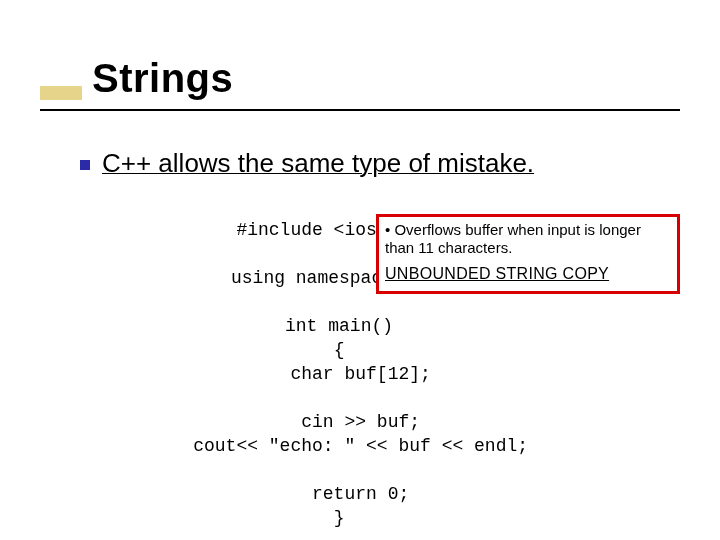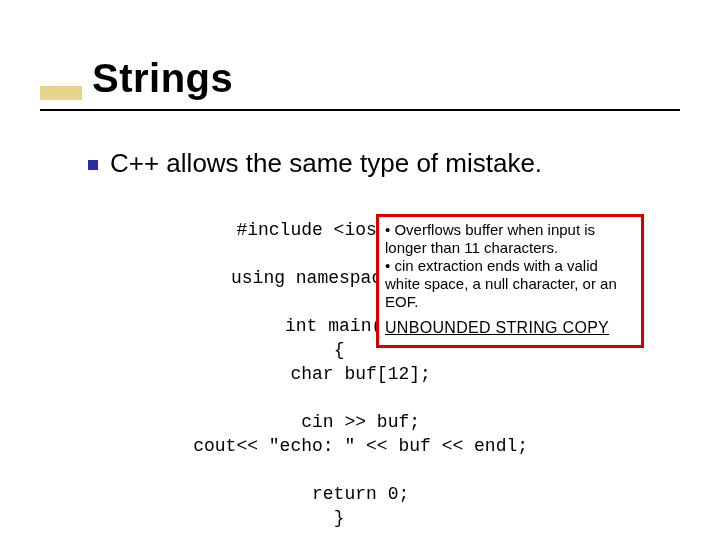--- a/index.html
+++ b/index.html
@@ -37,23 +37,24 @@
   .underline {
     position: absolute;
     left: 40px;
     top: 109px;
     width: 640px;
     height: 2px;
     background: #000;
   }
   .bullet-block {
     position: absolute;
-    left: 88px;
+    left: 80px;
     top: 148px;
     width: 595px;
+    text-decoration: underline;
   }
   .bullet-marker {
     display: inline-block;
     width: 10px;
     height: 10px;
     background: #2b2ba8;
     margin-right: 12px;
     vertical-align: 2px;
   }
   .bullet-text {
@@ -66,21 +67,21 @@
     font-family: "Courier New", monospace;
     font-size: 18px;
     line-height: 24px;
     white-space: pre;
     text-align: center;
   }
   .callout-box {
     position: absolute;
     left: 376px;
     top: 214px;
-    width: 268px;
+    width: 304px;
     padding: 4px 6px 8px 6px;
     border: 3px solid #d70000;
     background: #fff;
     box-sizing: border-box;
   }
   .callout-notes {
     font-size: 15px;
     line-height: 18px;
   }
   .callout-headline {
@@ -113,17 +114,16 @@
     char buf[12];
 
     cin &gt;&gt; buf;
     cout&lt;&lt; "echo: " &lt;&lt; buf &lt;&lt; endl;
 
     return 0;
 }</div>
 
   <div class="callout-box">
     <div class="callout-notes">• Overflows buffer when input is longer than 11 characters.</div>
-    <div class="callout-notes">• cin extraction ends with a valid white space, a null character, or an EOF.</div>
     <div class="callout-headline">UNBOUNDED STRING COPY</div>
   </div>
 
 </div>
 
 </body></html>

